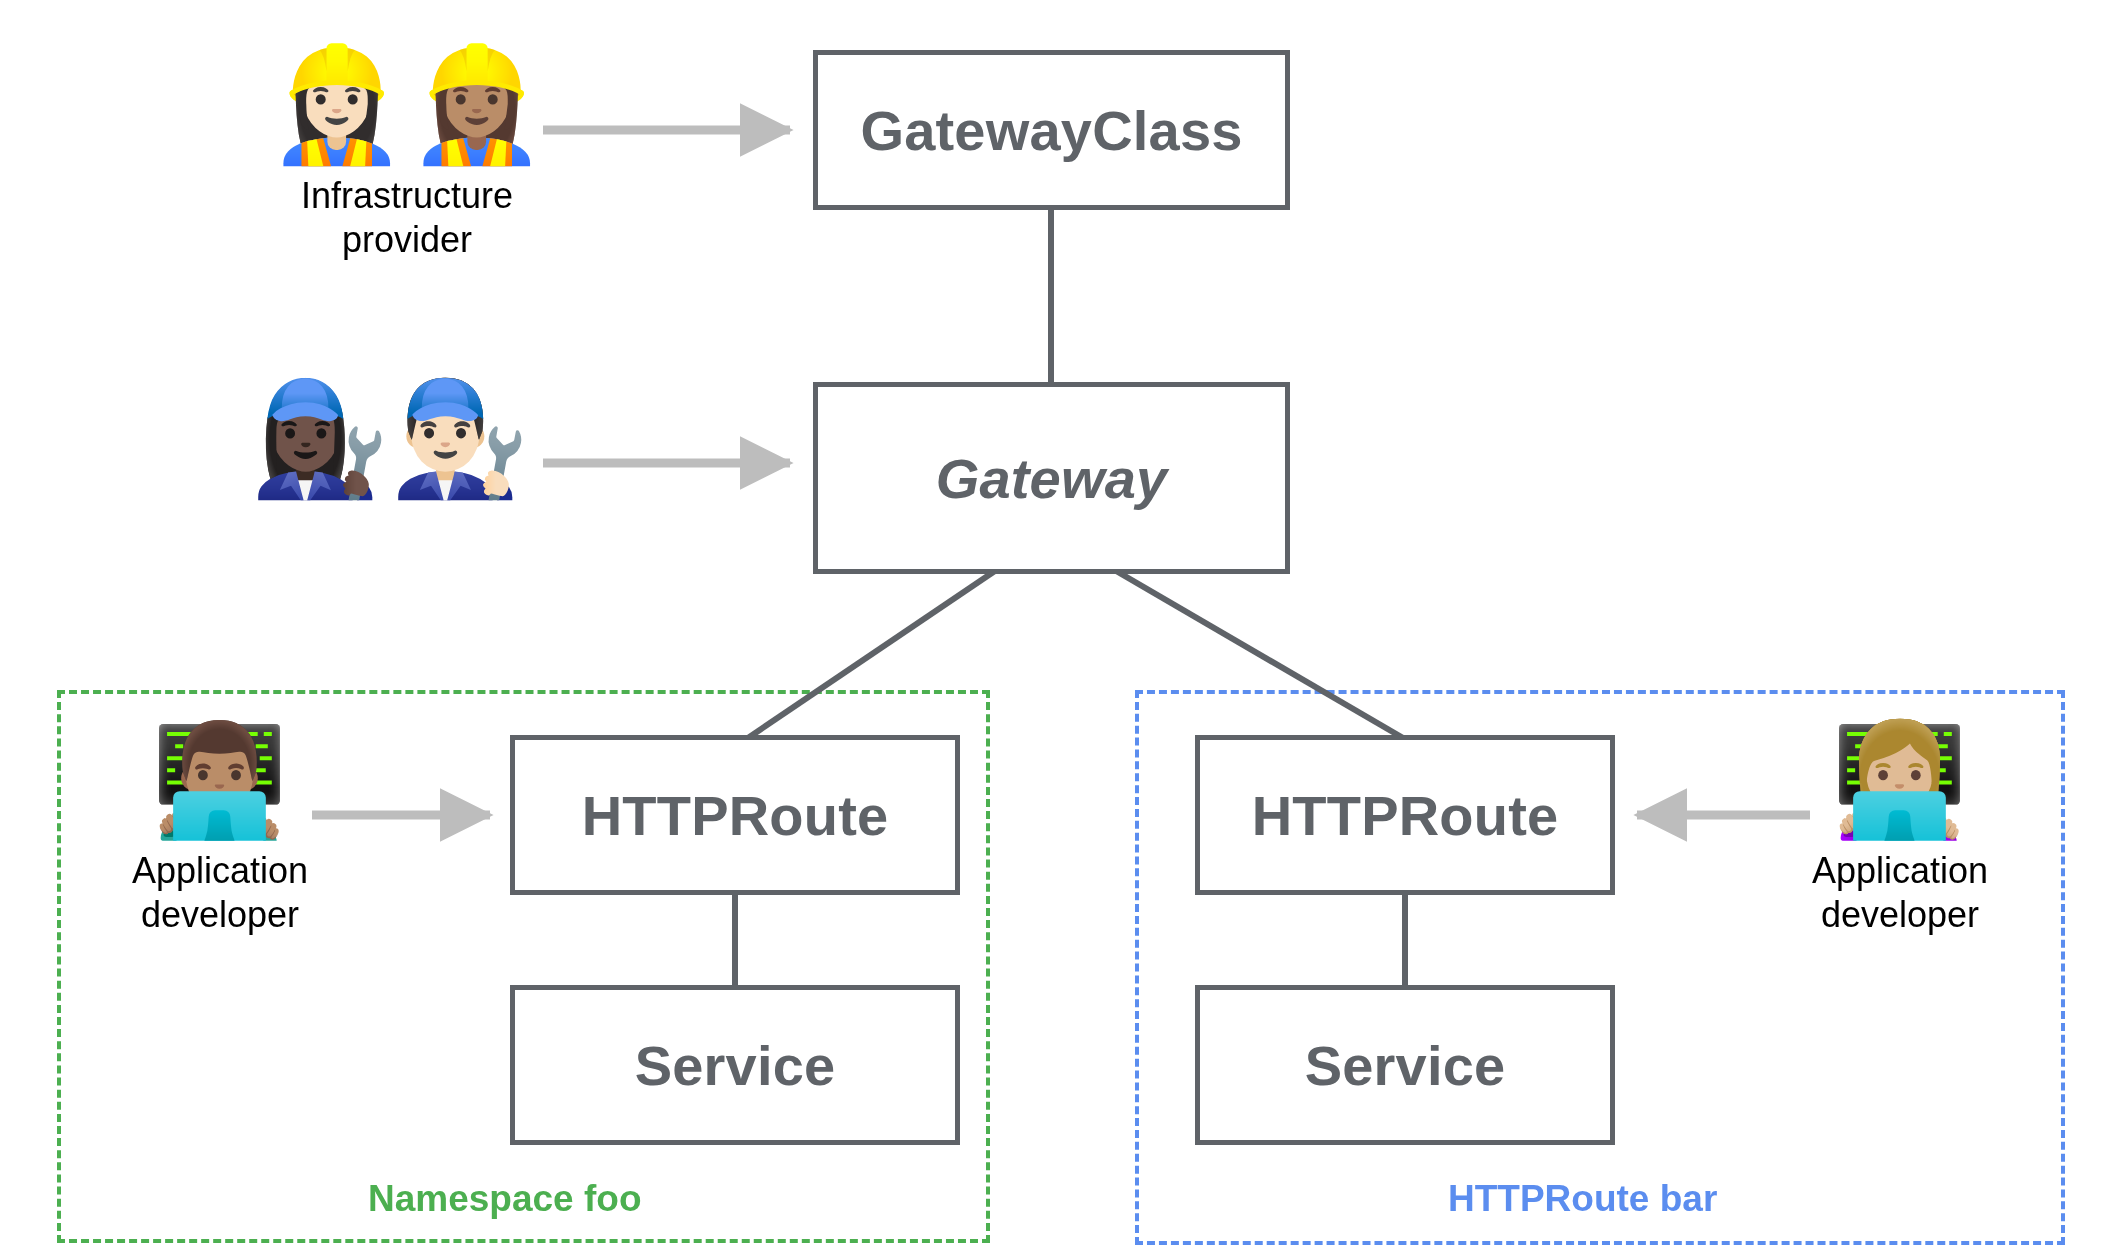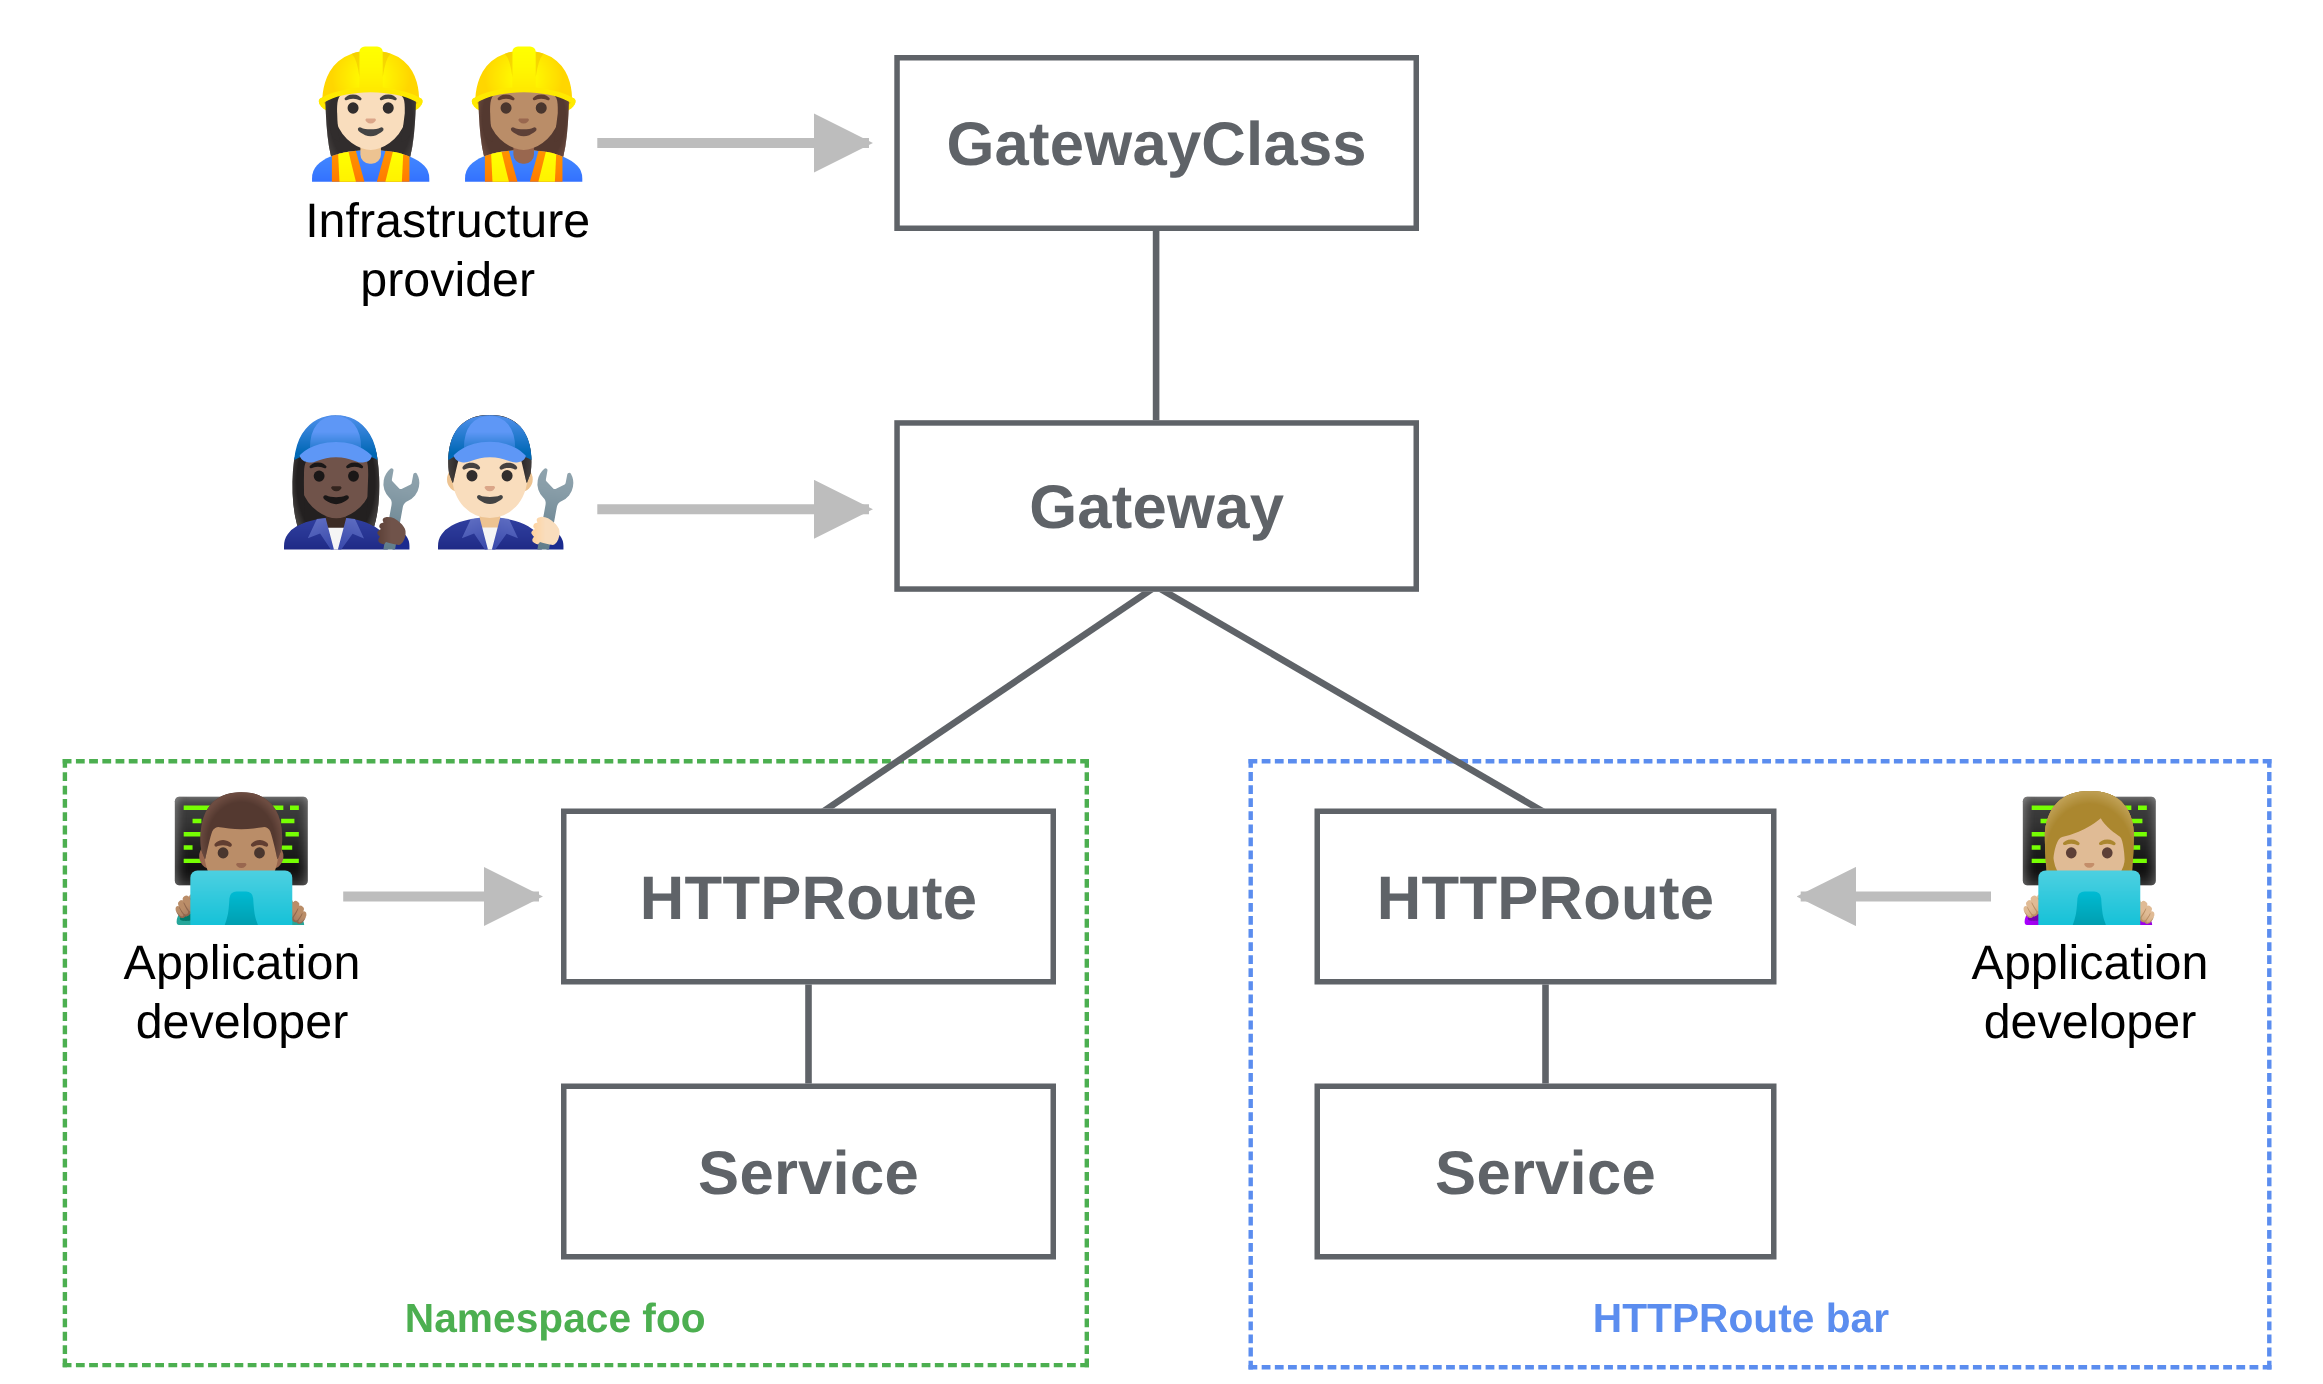--- a/index.html
+++ b/index.html
@@ -59,21 +59,21 @@
     z-index: 6;
   }
   .persona-emoji {
     font-family: "DejaVu Sans", sans-serif;
     line-height: 1;
     white-space: nowrap;
     user-select: none;
   }
   .persona-caption {
     font-family: "Liberation Sans", sans-serif;
-    font-size: 44px;
+    font-size: 36px;
     color: #000000;
     text-align: center;
     line-height: 1.22;
     margin-top: 14px;
     white-space: pre-line;
   }
   svg.edges {
     position: absolute;
     left: 0;
     top: 0;
@@ -123,21 +123,21 @@
   <div class="ns-box green" style="left:57px; top:690px; width:933px; height:553px;"></div>
   <div class="ns-label green" style="left:368px; top:1178px;">Namespace foo</div>
 
   <div class="ns-box blue" style="left:1135px; top:690px; width:930px; height:555px;"></div>
   <div class="ns-label blue" style="left:1448px; top:1178px;">HTTPRoute bar</div>
 
   <div class="node-box" style="left:813px; top:50px; width:477px; height:160px;">
     <span class="node-label">GatewayClass</span>
   </div>
 
-  <div class="node-box" style="left:813px; top:382px; width:477px; height:156px;">
+  <div class="node-box" style="left:813px; top:382px; width:477px; height:192px;font-style:italic;">
     <span class="node-label">Gateway</span>
   </div>
 
   <div class="node-box" style="left:510px; top:735px; width:450px; height:160px;">
     <span class="node-label">HTTPRoute</span>
   </div>
 
   <div class="node-box" style="left:510px; top:985px; width:450px; height:160px;">
     <span class="node-label">Service</span>
   </div>

